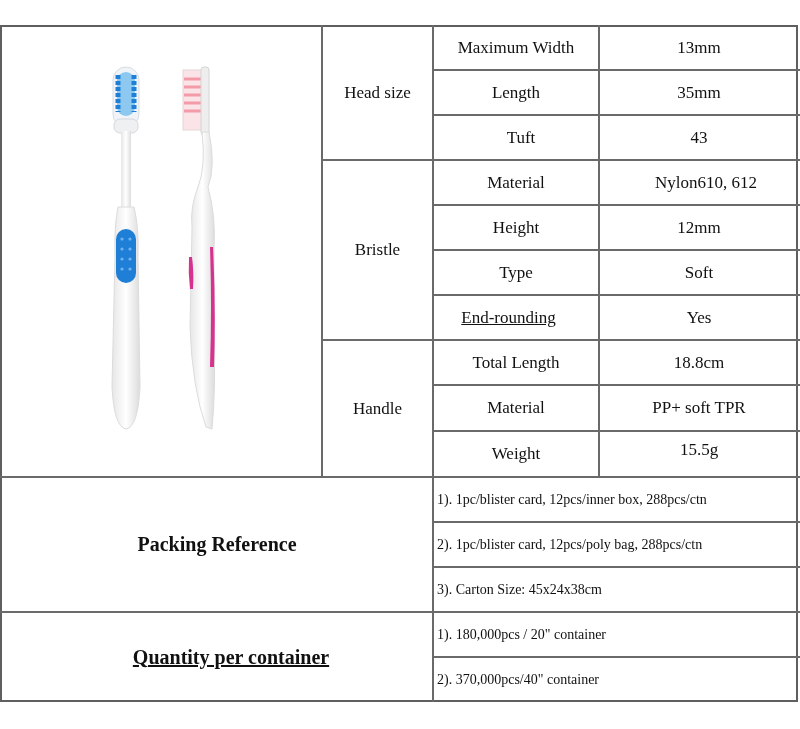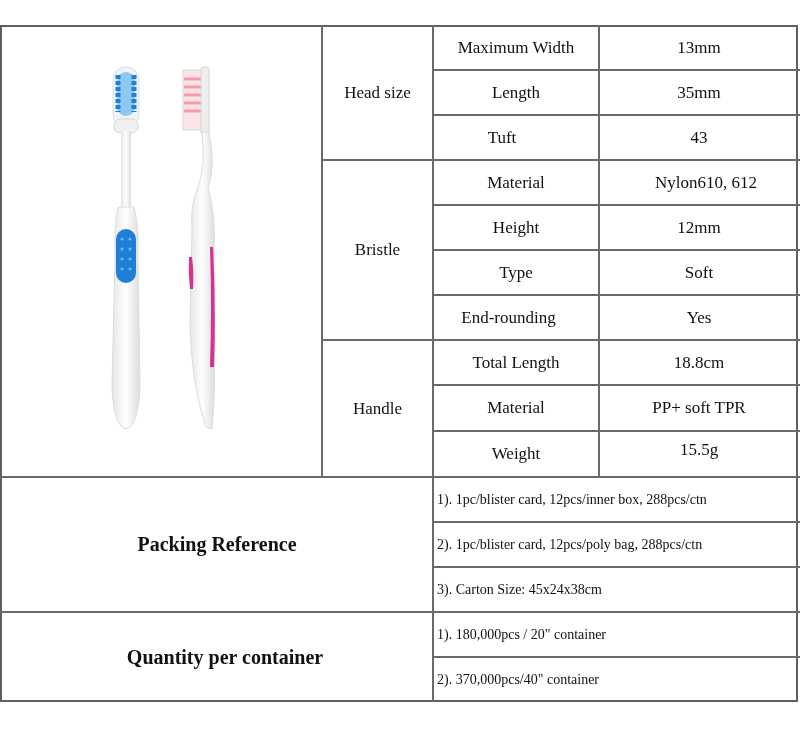--- a/index.html
+++ b/index.html
@@ -87,39 +87,39 @@
 <div class="line-h" style="left:432px; width:368px; top:656px;"></div>
 
 <div class="cell" style="left:323px; top:27px; width:109px; height:132px;">Head size</div>
 <div class="cell" style="left:323px; top:161px; width:109px; height:178px;">Bristle</div>
 <div class="cell" style="left:323px; top:341px; width:109px; height:135px;">Handle</div>
 
 <div class="cell" style="left:434px; top:27px; width:164px; height:42px;">Maximum Width</div>
 <div class="cell" style="left:600px; top:27px; width:198px; height:42px;">13mm</div>
 <div class="cell" style="left:434px; top:71px; width:164px; height:43px;">Length</div>
 <div class="cell" style="left:600px; top:71px; width:198px; height:43px;">35mm</div>
-<div class="cell" style="left:434px; top:116px; width:136px; height:43px;">Tuft</div>
+<div class="cell" style="left:434px; top:116px; width:136px; height:43px;padding-left:19px;">Tuft</div>
 <div class="cell" style="left:600px; top:116px; width:198px; height:43px;">43</div>
 
 <div class="cell" style="left:434px; top:161px; width:164px; height:43px;">Material</div>
 <div class="cell" style="left:600px; top:161px; width:198px; height:43px; padding-left:14px; box-sizing:border-box;">Nylon610, 612</div>
 <div class="cell" style="left:434px; top:206px; width:164px; height:43px;">Height</div>
 <div class="cell" style="left:600px; top:206px; width:198px; height:43px;">12mm</div>
 <div class="cell" style="left:434px; top:251px; width:164px; height:43px;">Type</div>
 <div class="cell" style="left:600px; top:251px; width:198px; height:43px;">Soft</div>
-<div class="cell" style="left:434px; top:296px; width:149px; height:43px;">End-rounding</div>
+<div class="cell" style="left:434px; top:296px; width:149px; height:43px;text-decoration:underline;">End-rounding</div>
 <div class="cell" style="left:600px; top:296px; width:198px; height:43px;">Yes</div>
 
 <div class="cell" style="left:434px; top:341px; width:164px; height:43px;">Total Length</div>
 <div class="cell" style="left:600px; top:341px; width:198px; height:43px;">18.8cm</div>
 <div class="cell" style="left:434px; top:386px; width:164px; height:44px;">Material</div>
 <div class="cell" style="left:600px; top:386px; width:198px; height:44px;">PP+ soft TPR</div>
 <div class="cell" style="left:434px; top:432px; width:164px; height:44px;">Weight</div>
 <div class="cell" style="left:600px; top:432px; width:198px; height:36px;">15.5g</div>
 
 <div class="cell bold" style="left:2px; top:478px; width:430px; height:133px;">Packing Reference</div>
 <div class="cell left" style="left:434px; top:478px; width:356px; height:43px;">1). 1pc/blister card, 12pcs/inner box, 288pcs/ctn</div>
 <div class="cell left" style="left:434px; top:523px; width:356px; height:43px;">2). 1pc/blister card, 12pcs/poly bag, 288pcs/ctn</div>
 <div class="cell left" style="left:434px; top:568px; width:356px; height:43px;">3). Carton Size: 45x24x38cm</div>
 
-<div class="cell bold" style="left:10px; top:613px; width:430px; height:88px;">Quantity per container</div>
+<div class="cell bold" style="left:16px; top:613px; width:430px; height:88px;text-decoration:underline;">Quantity per container</div>
 <div class="cell left" style="left:434px; top:613px; width:356px; height:43px;">1). 180,000pcs / 20" container</div>
 <div class="cell left" style="left:434px; top:658px; width:356px; height:43px;">2). 370,000pcs/40" container</div>
 
 </body></html>

